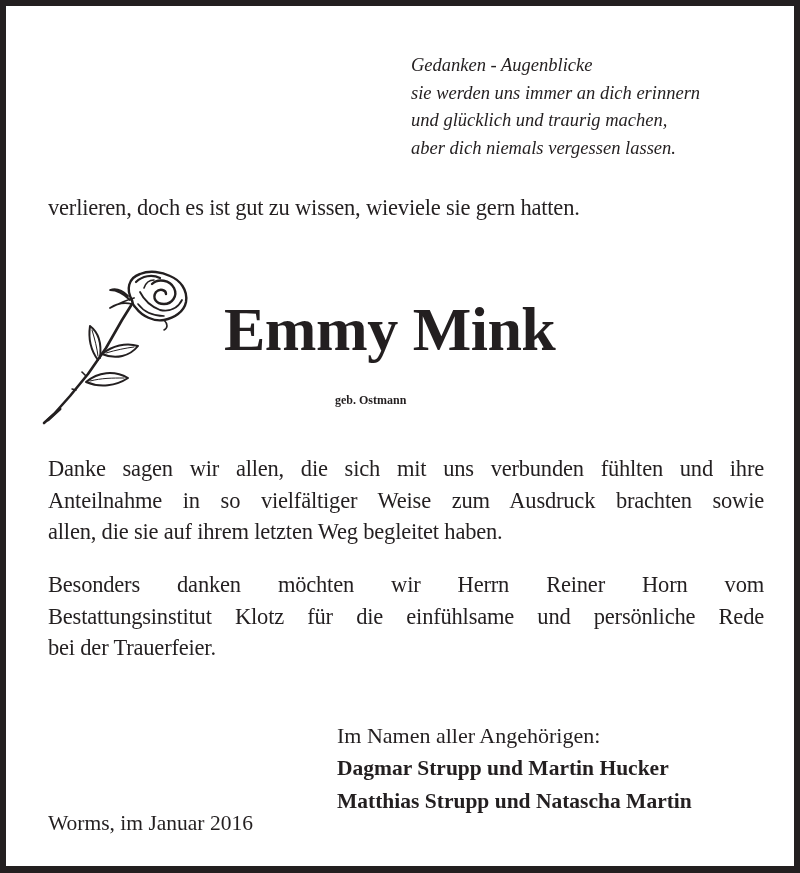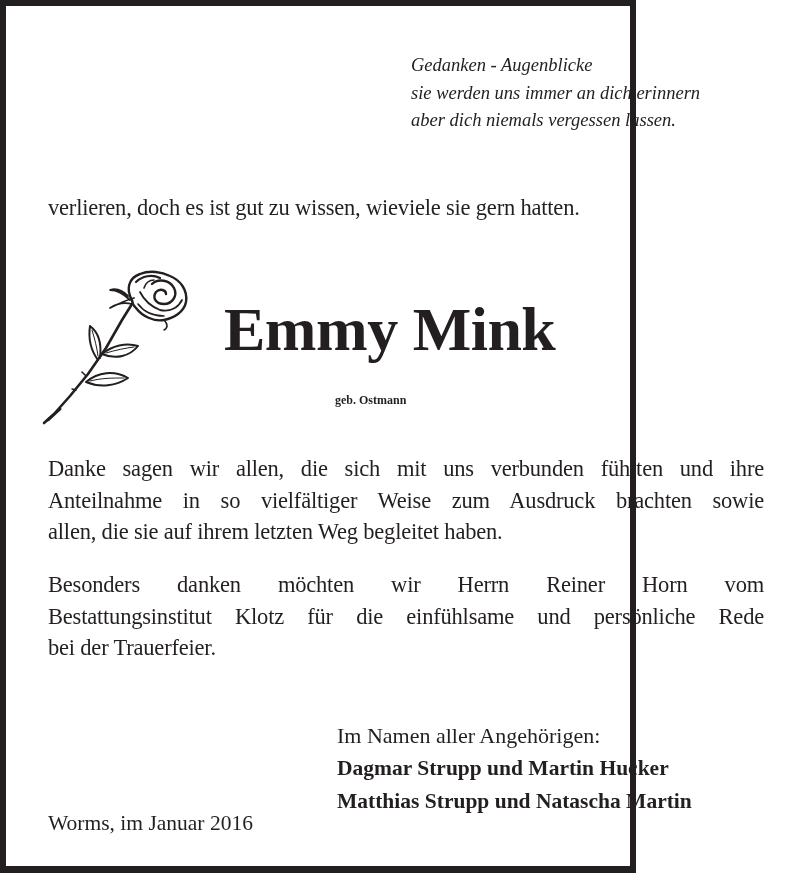--- a/index.html
+++ b/index.html
@@ -1,18 +1,18 @@
 <!DOCTYPE html>
 <html><head>
   <meta charset="utf-8">
   <style>
     html, body { margin: 0; padding: 0; background: #ffffff; }
     body { width: 800px; height: 873px; position: relative; overflow: hidden; }
     .frame {
-      position: absolute; left: 0; top: 0; width: 636px; height: 873px;
+      position: absolute; left: 0; top: 0; width: 800px; height: 873px;
       box-sizing: border-box; border: 6px solid #231f20; border-bottom-width: 7px;
       background: #ffffff;
     }
     .serif { font-family: "Liberation Serif", "DejaVu Serif", serif; color: #231f20; }
     .poem {
       position: absolute; left: 405px; top: 46px; width: 360px;
       font-size: 18.5px; line-height: 27.5px; font-style: italic;
     }
     .poem div { white-space: nowrap; }
     .para {
@@ -46,20 +46,21 @@
     }
   </style>
 </head>
 <body>
 
 <div class="frame">
 
   <div class="poem serif">
     <div>Gedanken - Augenblicke</div>
     <div>sie werden uns immer an dich erinnern</div>
+    <div>und glücklich und traurig machen,</div>
     <div>aber dich niemals vergessen lassen.</div>
   </div>
 
   <div class="para p1 serif">
     <span class="line">verlieren, doch es ist gut zu wissen, wieviele sie gern hatten.</span>
   </div>
 
   <svg class="rose" viewBox="0 0 150 158" fill="none" stroke="#231f20" stroke-linecap="round" stroke-linejoin="round">
 
     <path d="M4 155 L14 146 L30 128 L48 106 L66 80 L82 52 L92 36" stroke-width="2.6"></path>

